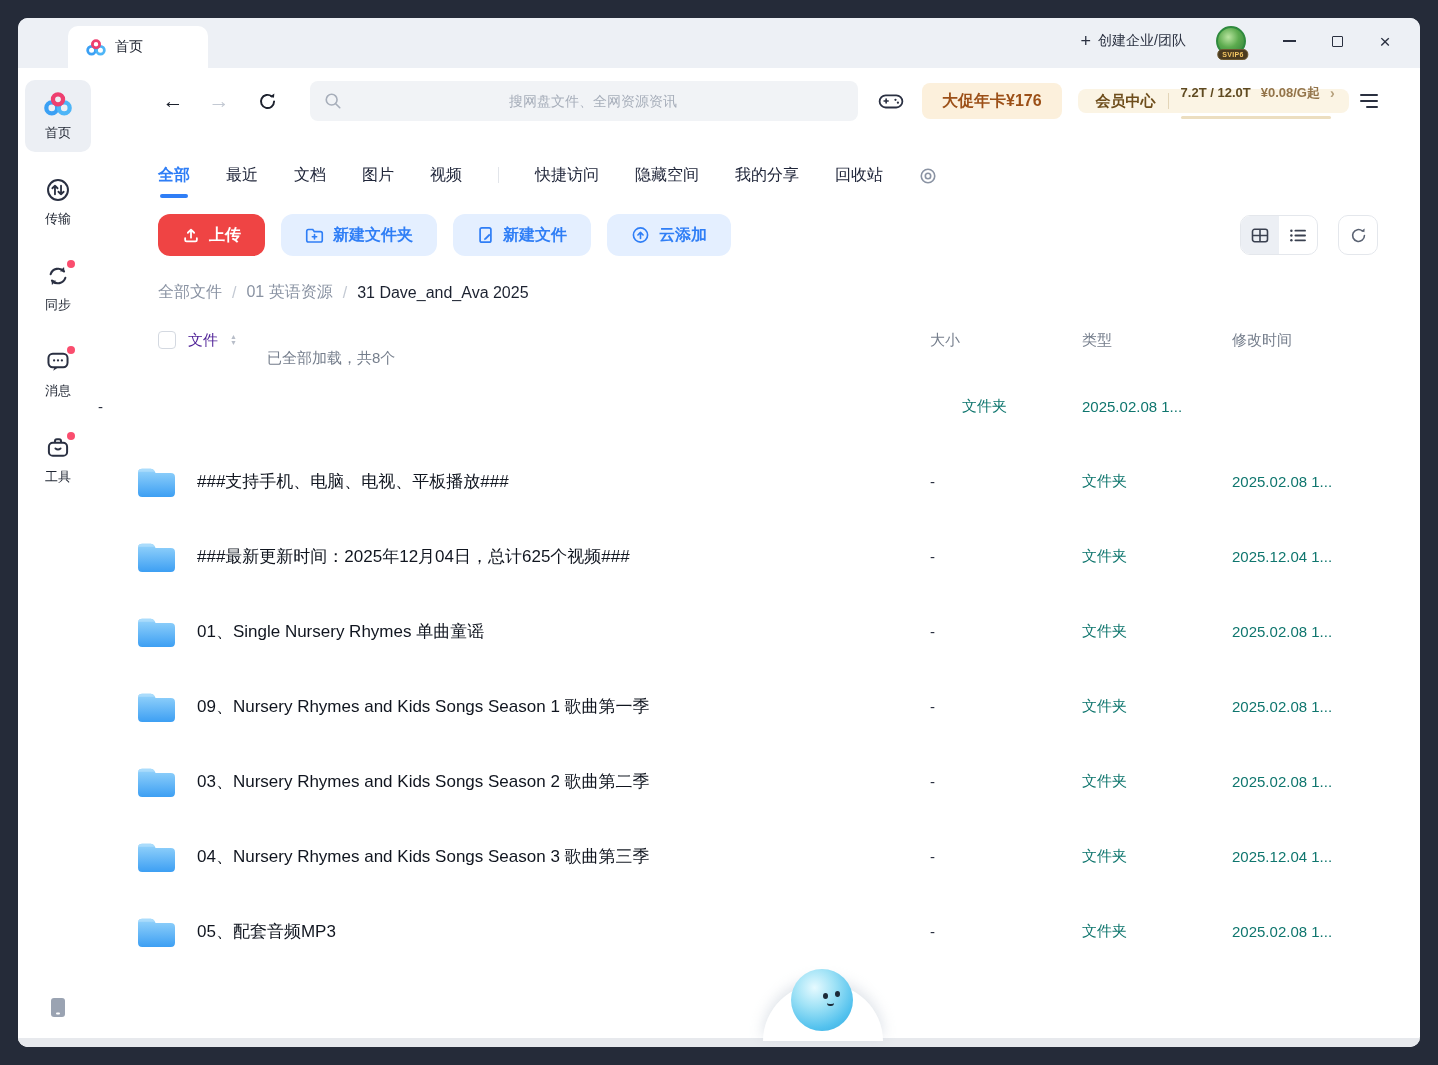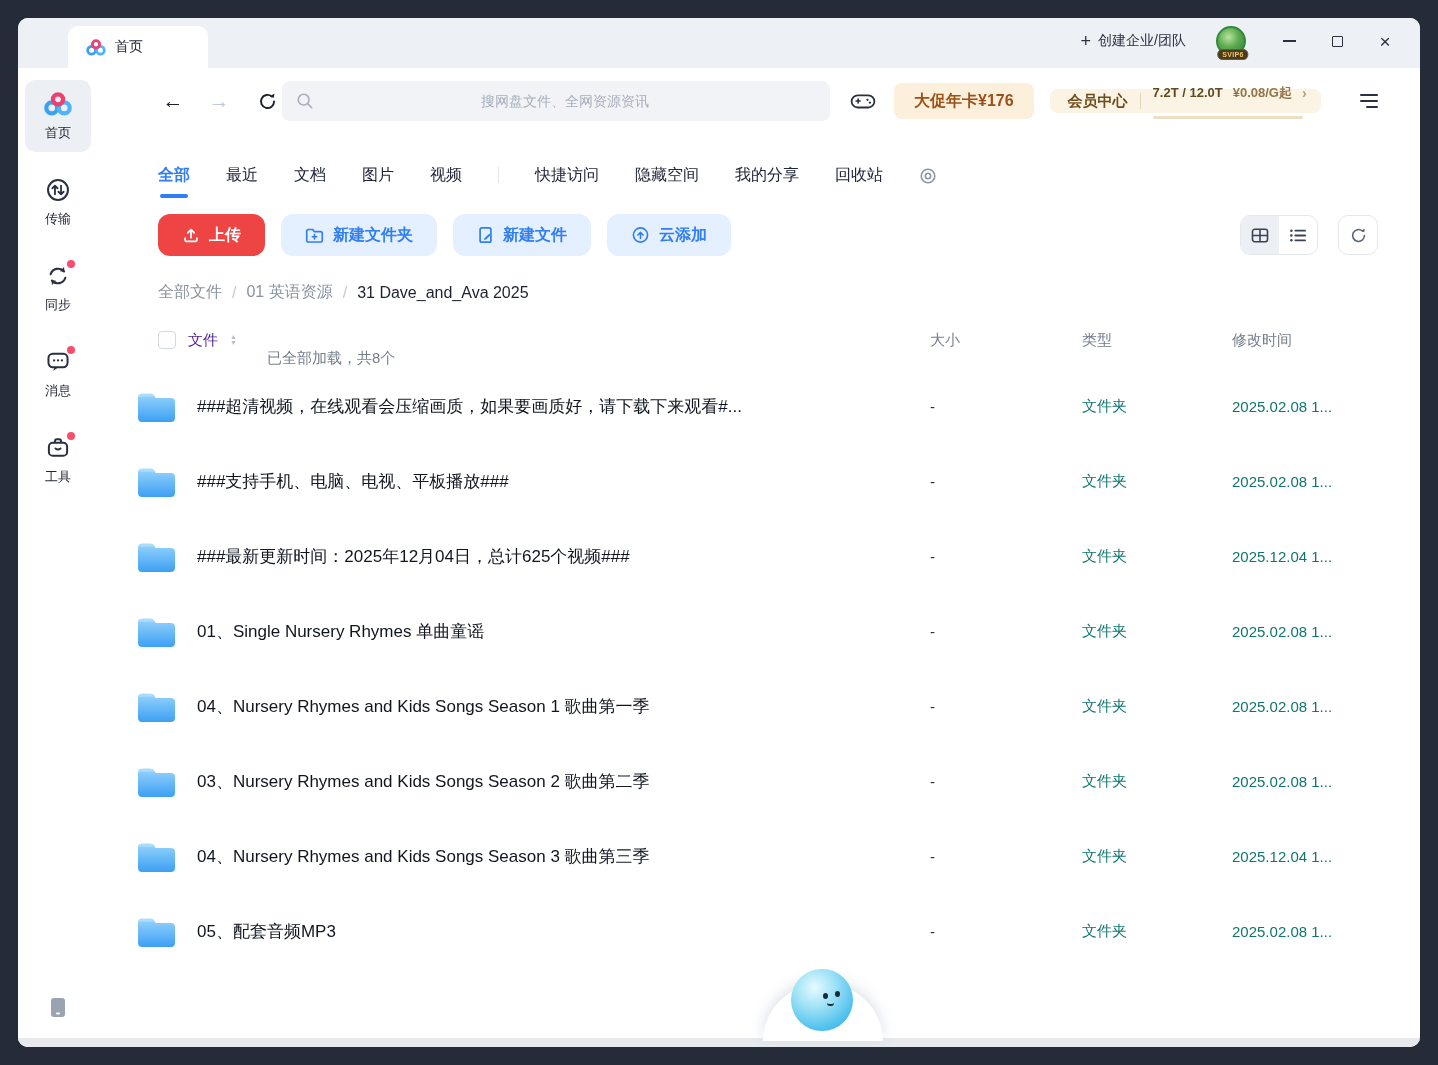--- a/index.html
+++ b/index.html
@@ -55,21 +55,21 @@
   .icon-wrap { position:relative; width:28px; height:28px; display:flex; align-items:center; justify-content:center; }
   .red-dot { position:absolute; right:-3px; top:-2px; width:8px; height:8px; border-radius:50%; background:#fa4d6e; }
   .sidebar-bottom { margin-top:auto; margin-bottom:28px; }
   
   .main { flex:1; display:flex; flex-direction:column; min-width:0; }
   .toolbar { height:66px; display:flex; align-items:center; flex:0 0 auto; padding-left:60px; }
   .nav-arrow { width:30px; display:flex; justify-content:center; font-size:21px; color:#1c212d; cursor:pointer; }
   .nav-arrow.fwd { color:#c3c9d3; margin-left:16px; }
   .nav-arrow.refresh { margin-left:18px; }
   .searchbox {
-    width:548px; height:40px; background:#f1f3f6; border-radius:8px;
+    margin-left:28px; width:548px; height:40px; background:#f1f3f6; border-radius:8px;
     display:flex; align-items:center; padding:0 14px; position:relative;
   }
   .searchbox input {
     flex:1; border:none; background:transparent; outline:none;
     font-size:14px; color:#2a3040; text-align:center;
     font-family:"Liberation Sans","DejaVu Sans",sans-serif;
   }
   .searchbox input::placeholder { color:#a7aeba; }
   .gamepad { margin-left:20px; cursor:pointer; display:flex; }
   .promo-pill {
@@ -417,29 +417,20 @@
           <span class="loaded-text">已全部加载，共8个</span>
         </div>
         <div class="th-cell">大小</div>
         <div class="th-cell col-pad">类型</div>
         <div class="th-cell col-pad">修改时间</div>
       </div>
 
       <div class="rows-area">
 
           <div class="grid-cols file-row">
-            <div class="row-name">
-              <span class="folder-svg">
-                <svg width="41" height="34" viewBox="0 0 41 34">
-                  <path d="M2 8 q0-4.2 4.2-4.2 h8.6 q2.4 0 3.5 1.9 l1.3 2.3 h15.2 q4.2 0 4.2 4.2 v15.6 q0 4.2-4.2 4.2 H6.2 q-4.2 0-4.2-4.2 Z" fill="url(#folderGrad)"></path>
-                  <path d="M2 8 q0-4.2 4.2-4.2 h8.6 q2.4 0 3.5 1.9 l0.6 1.1 H2 Z" fill="#aadcfc"></path>
-                </svg>
-              </span>
-              <span class="row-name-text">###超清视频，在线观看会压缩画质，如果要画质好，请下载下来观看#...</span>
-            </div>
             <div class="cell">-</div>
             <div class="cell dim col-pad">文件夹</div>
             <div class="cell dim col-pad">2025.02.08 1...</div>
           </div>
 
           <div class="grid-cols file-row">
             <div class="row-name">
               <span class="folder-svg">
                 <svg width="41" height="34" viewBox="0 0 41 34">
                   <path d="M2 8 q0-4.2 4.2-4.2 h8.6 q2.4 0 3.5 1.9 l1.3 2.3 h15.2 q4.2 0 4.2 4.2 v15.6 q0 4.2-4.2 4.2 H6.2 q-4.2 0-4.2-4.2 Z" fill="url(#folderGrad)"></path>
@@ -484,21 +475,21 @@
           </div>
 
           <div class="grid-cols file-row">
             <div class="row-name">
               <span class="folder-svg">
                 <svg width="41" height="34" viewBox="0 0 41 34">
                   <path d="M2 8 q0-4.2 4.2-4.2 h8.6 q2.4 0 3.5 1.9 l1.3 2.3 h15.2 q4.2 0 4.2 4.2 v15.6 q0 4.2-4.2 4.2 H6.2 q-4.2 0-4.2-4.2 Z" fill="url(#folderGrad)"></path>
                   <path d="M2 8 q0-4.2 4.2-4.2 h8.6 q2.4 0 3.5 1.9 l0.6 1.1 H2 Z" fill="#aadcfc"></path>
                 </svg>
               </span>
-              <span class="row-name-text">04、Nursery Rhymes and Kids Songs Season 1 歌曲第一季</span>
+              <span class="row-name-text">09、Nursery Rhymes and Kids Songs Season 1 歌曲第一季</span>
             </div>
             <div class="cell">-</div>
             <div class="cell dim col-pad">文件夹</div>
             <div class="cell dim col-pad">2025.02.08 1...</div>
           </div>
 
           <div class="grid-cols file-row">
             <div class="row-name">
               <span class="folder-svg">
                 <svg width="41" height="34" viewBox="0 0 41 34">

